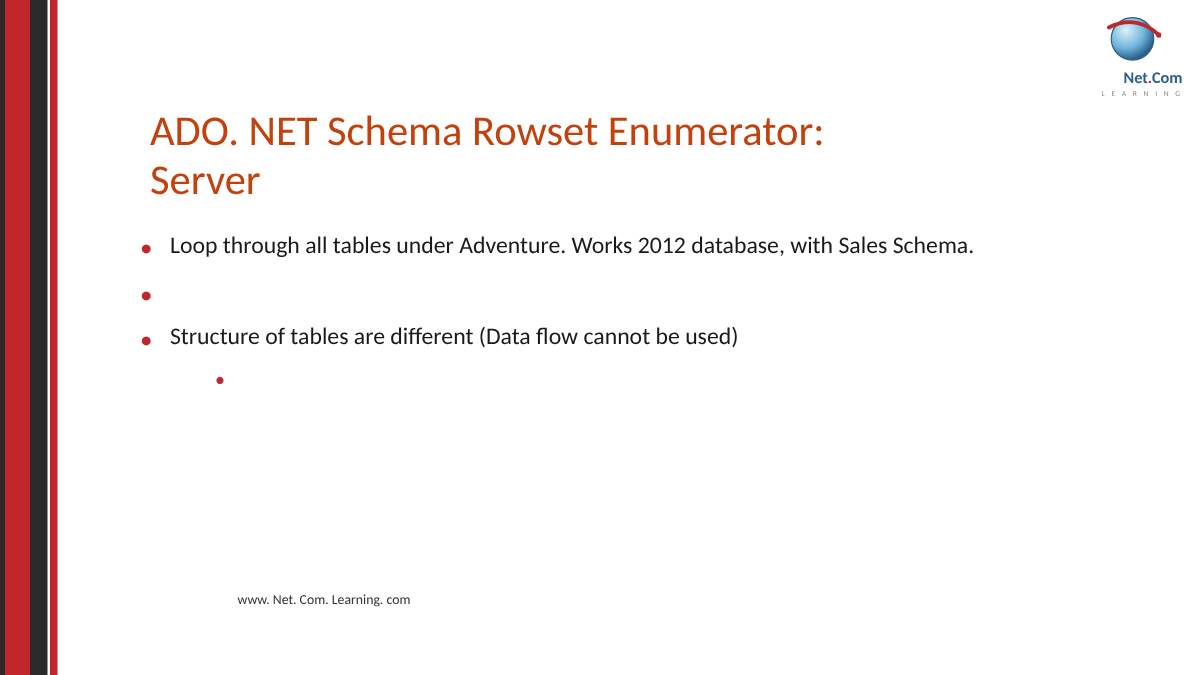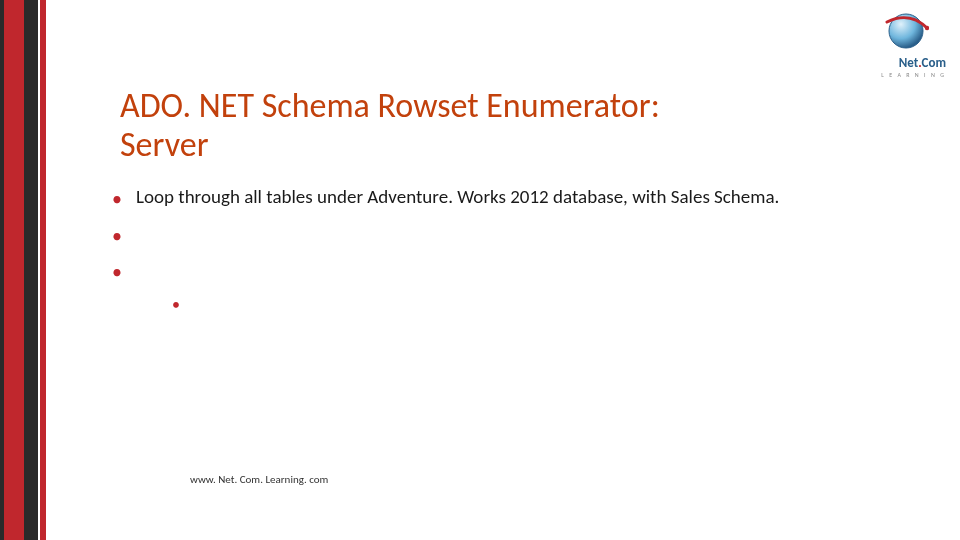--- a/index.html
+++ b/index.html
@@ -151,19 +151,20 @@
 <div class="content">
   <div class="bullet-row">
     <span class="bullet-dot">•</span>
     <span class="bullet-text">Loop through all tables under Adventure. Works 2012 database, with Sales Schema.</span>
   </div>
   <div class="bullet-row">
     <span class="bullet-dot">•</span>
   </div>
   <div class="bullet-row">
     <span class="bullet-dot">•</span>
+    <span class="bullet-text">Structure of tables are different (Data flow cannot be used)</span>
   </div>
   <div class="sub-bullet">
     <span class="bullet-dot">•</span>
   </div>
 </div>
 
 <div class="footer">www. Net. Com. Learning. com</div>
 
 </body></html>

